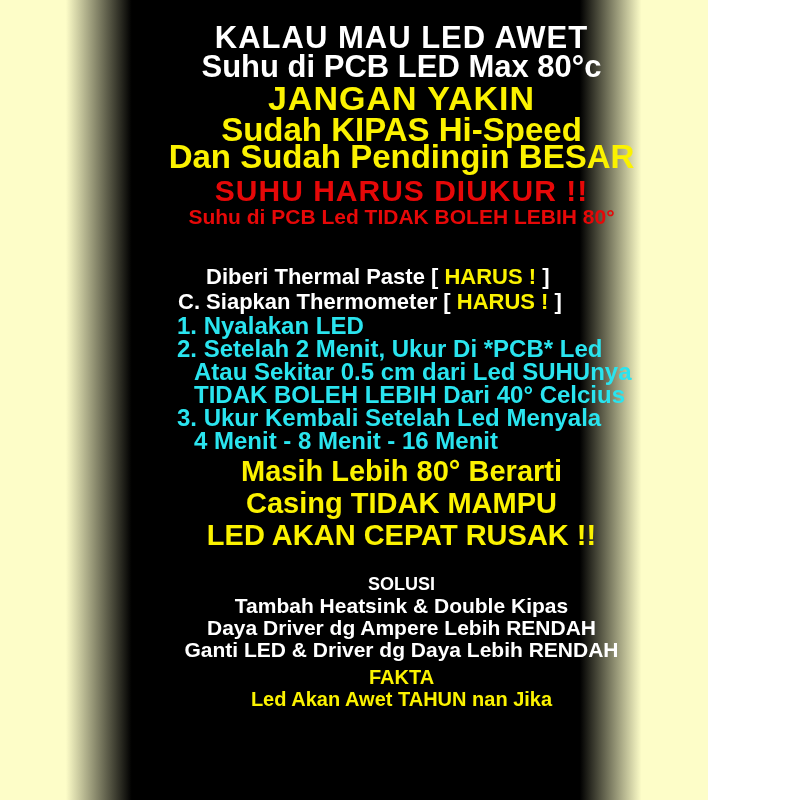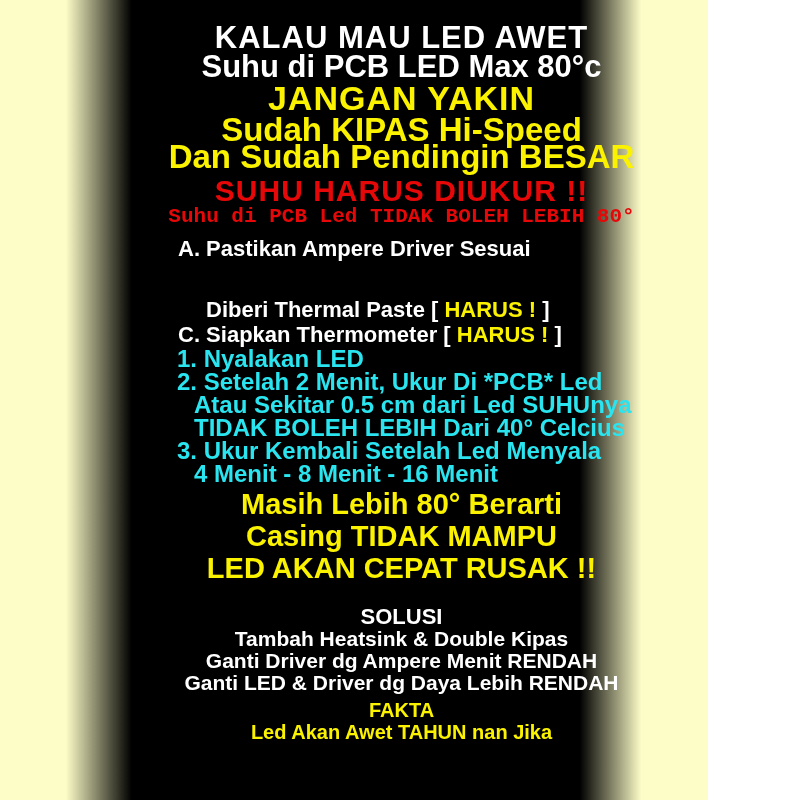--- a/index.html
+++ b/index.html
@@ -32,21 +32,21 @@
   .w { color: #FFFFFF; }
   .y { color: #FBF200; }
   .r { color: #E60808; }
   .c { color: #2AE4EF; }
 
   .t-title    { font-size: 31px; line-height: 32px; margin-top: 22px; letter-spacing: 1px; }
   .t-sub      { font-size: 31px; line-height: 26px; }
   .t-warn     { font-size: 34px; line-height: 36px; letter-spacing: 1px; }
   .t-mid      { font-size: 33px; line-height: 27px; }
   .t-alert    { font-size: 30px; line-height: 30px; margin-top: 6px; letter-spacing: 1px; }
-  .t-alertsub { font-size: 21px; line-height: 22px; font-family: Liberation Mono, monospace; }
+  .t-alertsub { font-size: 21px; line-height: 22px; }
 
   .checklist {
     margin-top: 8px;
     text-align: left;
     padding-left: 30px;
     font-size: 22px;
     line-height: 25px;
   }
   .checklist .cont { padding-left: 28px; margin-top: 36px; }
 
@@ -55,40 +55,39 @@
     text-align: left;
     padding-left: 29px;
     font-size: 24px;
     line-height: 23px;
   }
   .steps .cont { padding-left: 17px; }
 
   .verdict { margin-top: 3px; font-size: 29px; line-height: 32px; }
 
   .solution { margin-top: 3px; font-size: 21px; line-height: 22px; }
-  .solution .head { font-size: 22px; margin-top: 22px; }
+  .solution .head { font-size: 18px; margin-top: 22px; }
 
   .fact { margin-top: 5px; font-size: 20px; line-height: 22px; }
 </style>
 </head>
 <body>
 
 <div class="stage">
   <div class="poster-column">
 
     <div class="t-title w">KALAU MAU LED AWET</div>
     <div class="t-sub w">Suhu di PCB LED Max 80°c</div>
     <div class="t-warn y">JANGAN YAKIN</div>
     <div class="t-mid y">Sudah KIPAS Hi-Speed</div>
     <div class="t-mid y">Dan Sudah Pendingin BESAR</div>
     <div class="t-alert r">SUHU HARUS DIUKUR !!</div>
     <div class="t-alertsub r">Suhu di PCB Led TIDAK BOLEH LEBIH 80°</div>
 
     <div class="checklist w">
-      <div>A. Pastikan Ampere Driver Sesuai</div>
       <div class="cont"><span>Diberi Thermal Paste [ </span><span class="y">HARUS !</span><span> ]</span></div>
       <div><span>C. Siapkan Thermometer [ </span><span class="y">HARUS !</span><span> ]</span></div>
     </div>
 
     <div class="steps c">
       <div>1. Nyalakan LED</div>
       <div>2. Setelah 2 Menit, Ukur Di *PCB* Led</div>
       <div class="cont">Atau Sekitar 0.5 cm dari Led SUHUnya</div>
       <div class="cont">TIDAK BOLEH LEBIH Dari 40° Celcius</div>
       <div>3. Ukur Kembali Setelah Led Menyala</div>
@@ -97,21 +96,21 @@
 
     <div class="verdict y">
       <div>Masih Lebih 80° Berarti</div>
       <div>Casing TIDAK MAMPU</div>
       <div>LED AKAN CEPAT RUSAK !!</div>
     </div>
 
     <div class="solution w">
       <div class="head">SOLUSI</div>
       <div>Tambah Heatsink &amp; Double Kipas</div>
-      <div>Ganti Driver dg Ampere Menit RENDAH</div>
+      <div>Daya Driver dg Ampere Lebih RENDAH</div>
       <div>Ganti LED &amp; Driver dg Daya Lebih RENDAH</div>
     </div>
 
     <div class="fact y">
       <div>FAKTA</div>
       <div>Led Akan Awet TAHUN nan Jika</div>
     </div>
 
   </div>
 </div>

